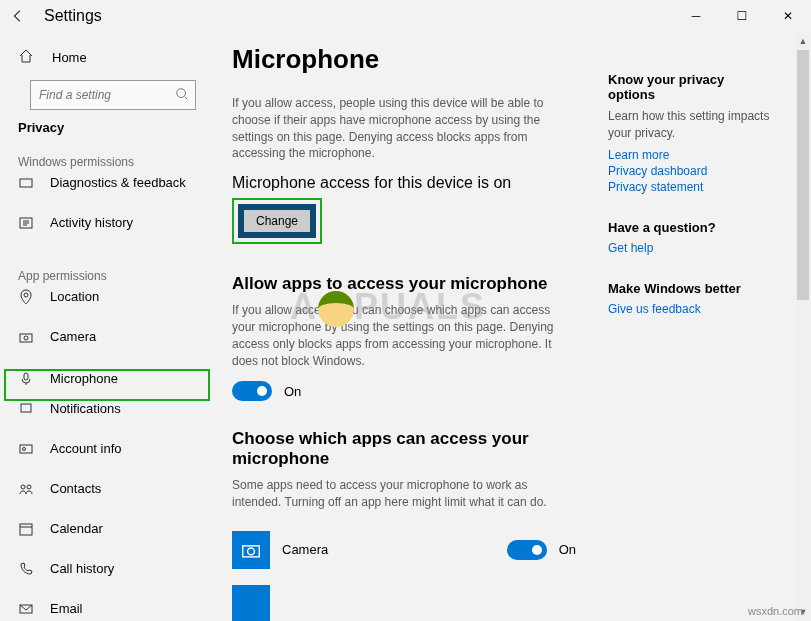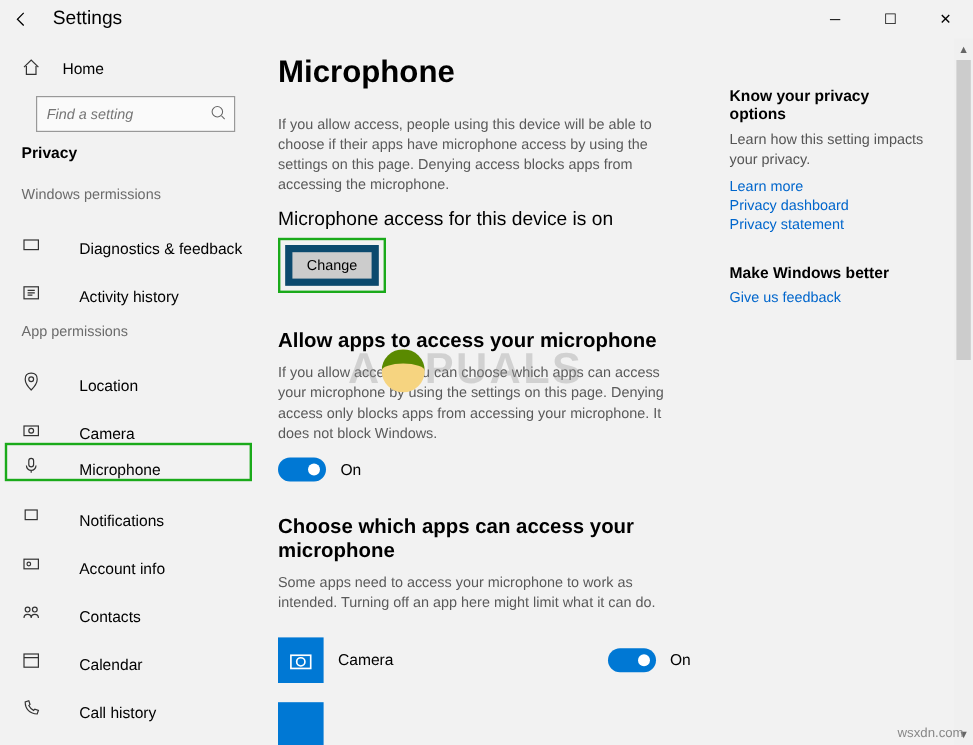--- a/index.html
+++ b/index.html
@@ -11,21 +11,21 @@
     .wc{margin-left:auto;display:flex}
     .wc button{width:46px;height:32px;border:none;background:transparent;font-size:12px;cursor:pointer}
     .win-body{display:flex;height:589px}
     .sidebar{width:214px;padding:6px 4px 0 4px;overflow-y:hidden}
     .home-item{display:flex;align-items:center;height:38px;padding-left:14px;font-size:13px;gap:18px;cursor:pointer}
     .search-wrap{position:relative;margin:4px 14px 10px 26px}
     .search-wrap input{width:100%;height:30px;border:1px solid #999;padding:0 28px 0 8px;font-size:12px;font-style:italic;color:#666;background:#fafafa}
     .search-wrap .sicon{position:absolute;right:7px;top:7px;color:#666}
     .sb-current{padding-left:14px;font-size:13px;font-weight:600;margin-bottom:20px}
     .sb-group{padding-left:14px;font-size:12px;color:#6b6b6b;margin-bottom:6px}
-    .sb-item{display:flex;align-items:flex-end;height:40px;padding-left:14px;font-size:13px;gap:32px;cursor:pointer;position:relative}
+    .sb-item{display:flex;align-items:flex-start;height:40px;padding-left:14px;font-size:13px;gap:16px;cursor:pointer;position:relative}
     .sb-item.highlight{border:2px solid #1aaa1a;height:32px;padding-left:12px}
     .sb-item .icn{width:16px;color:#333}
     .content{flex:1;display:flex;padding:12px 0 0 18px;overflow:hidden}
     .main-col{width:350px;overflow-y:auto;padding-right:6px}
     .main-col::-webkit-scrollbar{width:0}
     .right-col{width:190px;padding-left:26px;padding-top:28px}
     h1.page-title{font-size:26px;font-weight:600;margin-bottom:20px}
     h2.sect{font-size:17px;font-weight:600;margin-bottom:8px}
     p.desc{font-size:12px;color:#5a5a5a;margin-bottom:12px;line-height:1.4}
     .status-line{font-size:16px;margin-bottom:6px}
@@ -224,20 +224,24 @@
 
     <div class="right-col">
       <div class="right-block">
         <div class="rh">Know your privacy options</div>
         <div class="rt">Learn how this setting impacts your privacy.</div>
         <span class="link">Learn more</span>
         <span class="link">Privacy dashboard</span>
         <span class="link">Privacy statement</span>
       </div>
       <div class="right-block">
+        <div class="rh">Have a question?</div>
+        <span class="link">Get help</span>
+      </div>
+      <div class="right-block">
         <div class="rh">Make Windows better</div>
         <span class="link">Give us feedback</span>
       </div>
     </div>
   </div>
 </div>
 
 <div class="scrollbar">
   <div class="scroll-arrow">▲</div>
   <div class="scroll-track">

